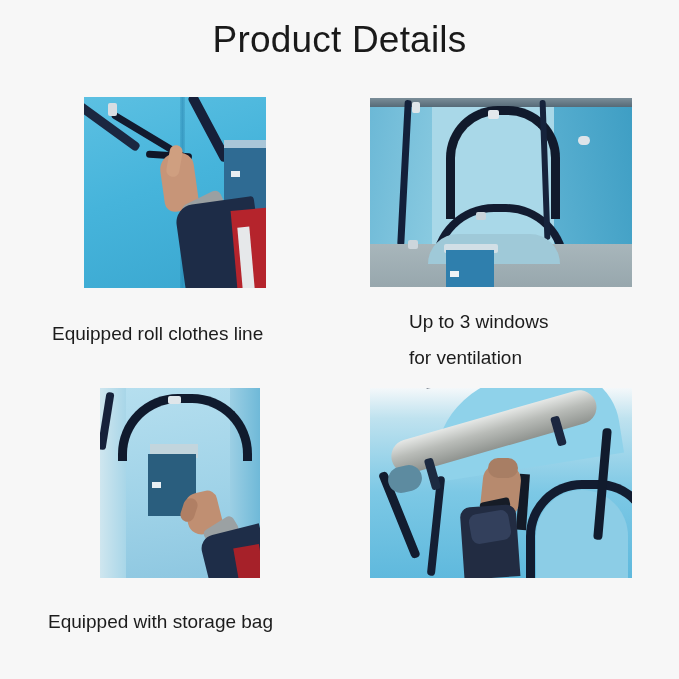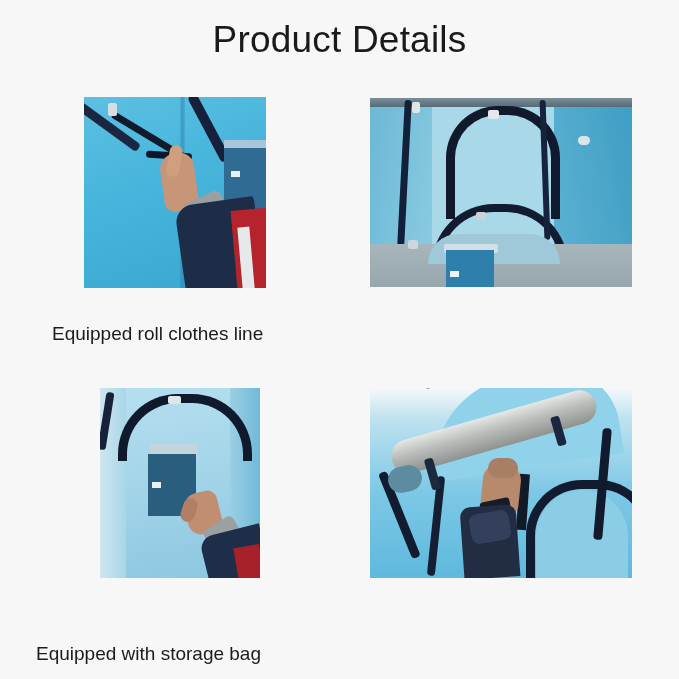--- a/index.html
+++ b/index.html
@@ -308,21 +308,21 @@
   
   .caption {
     position: absolute;
     font-size: 19px;
     color: #1c1c1c;
     line-height: 36px;
     white-space: pre-line;
   }
   #caption-1 { left: 52px; top: 316px; }
   #caption-2 { left: 409px; top: 304px; }
-  #caption-3 { left: 36px; top: 604px; margin-top: 32px; }
+  #caption-3 { left: 48px; top: 604px; }
   #caption-4 { left: 409px; top: 592px; }
 </style>
 </head>
 <body>
 
 <div class="page">
 
   <div class="page-title">Product Details</div>
 
   <div class="photo" id="panel-1">
@@ -360,20 +360,22 @@
     <div class="layer" id="p2-pocket-top"></div>
     <div class="layer" id="p2-pocket"></div>
     <div class="layer" id="p2-pocket-tag"></div>
     <div class="layer" id="p2-clip-1"></div>
     <div class="layer" id="p2-clip-2"></div>
     <div class="layer" id="p2-clip-3"></div>
     <div class="layer" id="p2-clip-4"></div>
     <div class="layer" id="p2-clip-5"></div>
   </div>
 
+  <div class="caption" id="caption-2">Up to 3 windows
+for ventilation</div>
 
   <div class="photo" id="panel-3">
     <div class="layer" id="p3-bg"></div>
     <div class="layer" id="p3-side-left"></div>
     <div class="layer" id="p3-side-right"></div>
     <div class="layer" id="p3-arch"></div>
     <div class="layer" id="p3-pole-left"></div>
     <div class="layer" id="p3-clip"></div>
     <div class="layer" id="p3-pocket-top"></div>
     <div class="layer" id="p3-pocket"></div>

